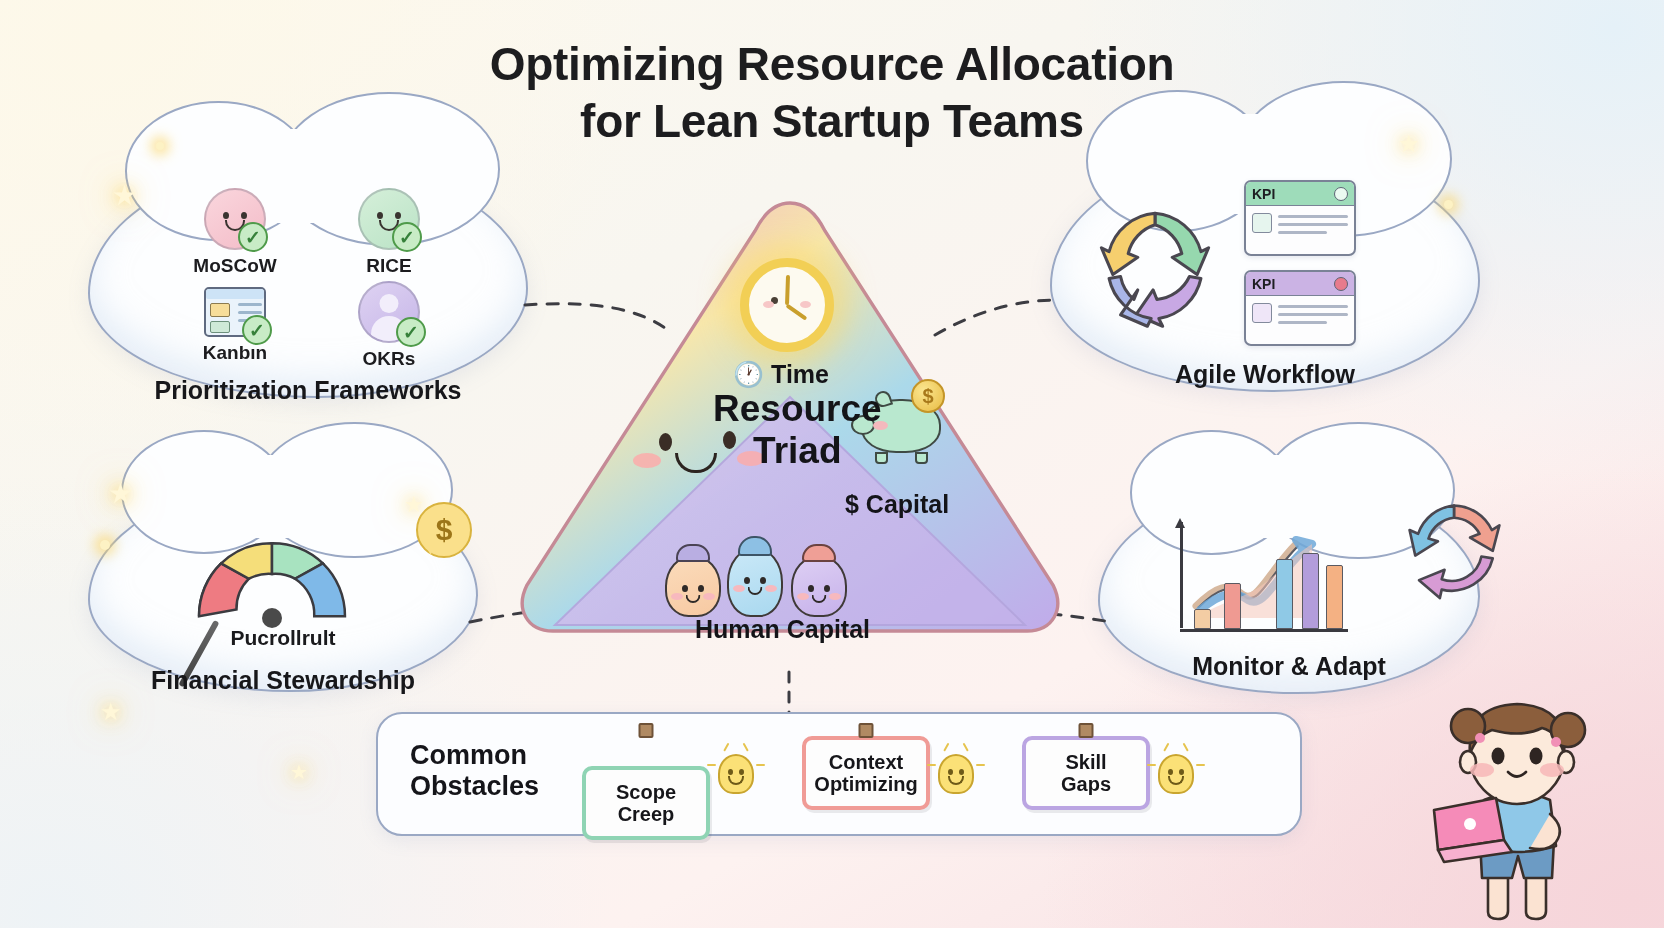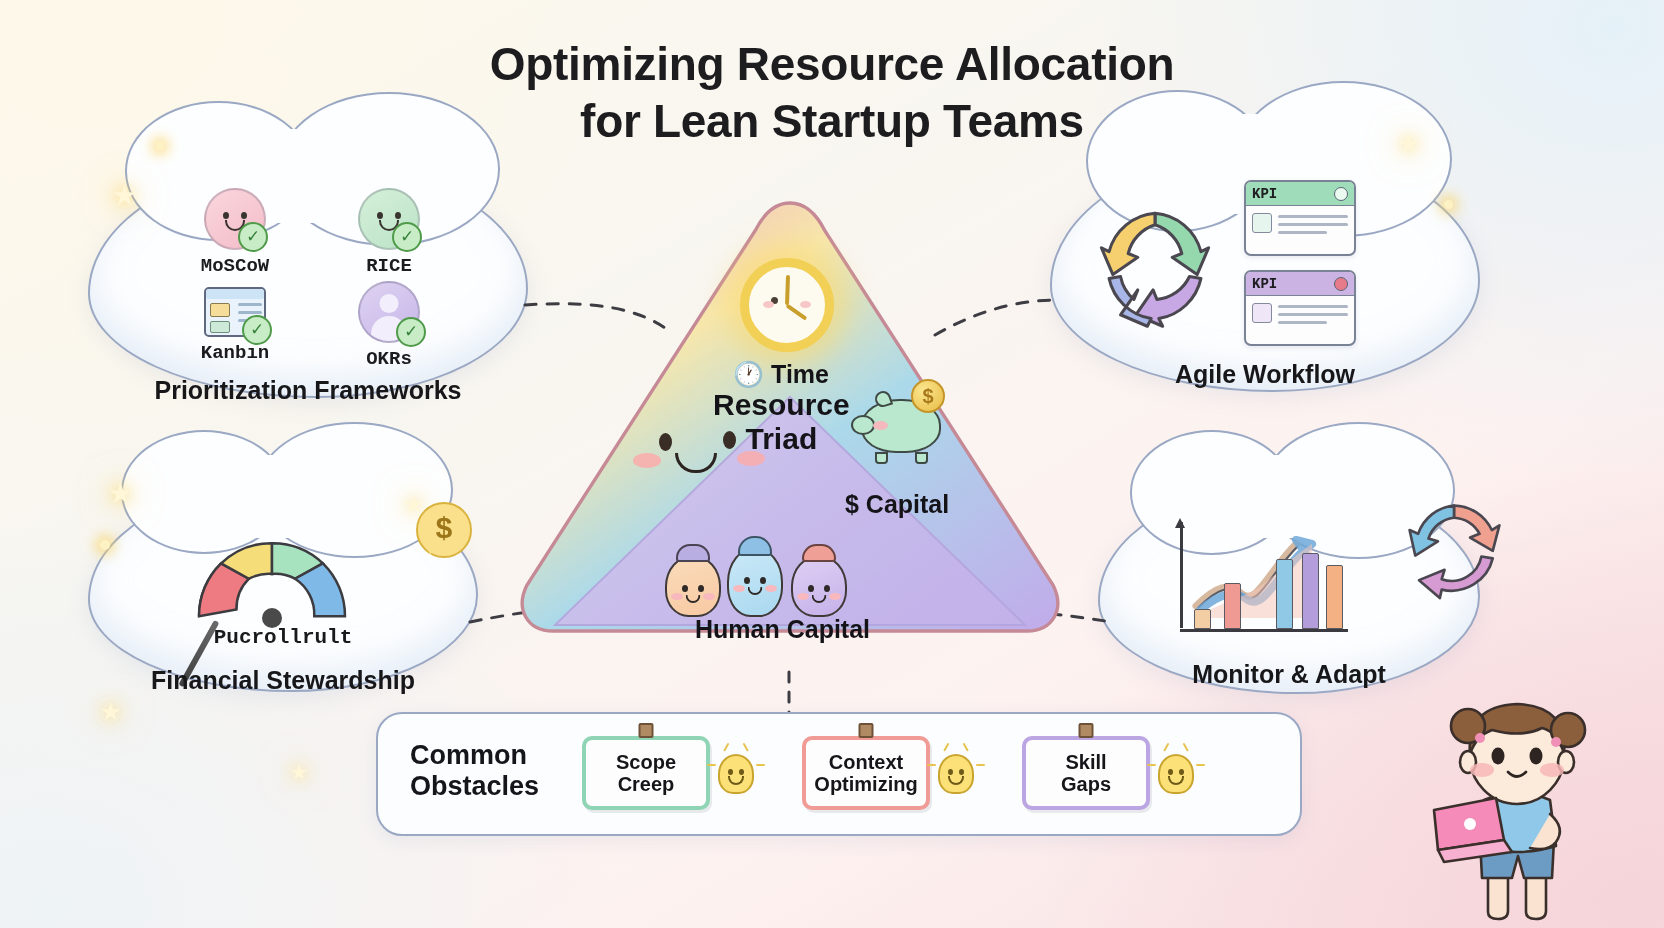--- a/index.html
+++ b/index.html
@@ -37,21 +37,21 @@
     content:""; position:absolute; background:#fdfeff;
     border:2.5px solid #9aa8c4; border-radius:50%;
   }
   .cloud::before { width:42%; height:58%; left:8%;  top:-26%; }
   .cloud::after  { width:50%; height:64%; right:6%; top:-30%; }
   .cloud-mask {
     position:absolute; background:#fdfeff;
     border-radius:40%;
     z-index:1;
   }
-  .cloud-inner { position:absolute; inset:0; z-index:3;font-family:Liberation Mono, monospace; }
+  .cloud-inner { position:absolute; inset:0; z-index:3; }
 
   .c-tl { left:88px;  top:160px; width:440px; height:238px; }
   .c-tr { left:1050px;top:150px; width:430px; height:242px; }
   .c-bl { left:88px;  top:482px; width:390px; height:210px; }
   .c-br { left:1098px;top:482px; width:382px; height:212px; }
 
   .c-tl .cloud-mask { left:14%; right:14%; top:-14%; height:40%; }
   .c-tr .cloud-mask { left:14%; right:14%; top:-16%; height:42%; }
   .c-bl .cloud-mask { left:14%; right:14%; top:-14%; height:40%; }
   .c-br .cloud-mask { left:14%; right:14%; top:-14%; height:40%; }
@@ -110,21 +110,21 @@
   .person-ico::after {
     content:""; position:absolute; left:50%; top:33px; transform:translateX(-50%);
     width:36px; height:26px; border-radius:18px 18px 0 0; background:#f2eefb;
   }
 
   
   .triad { position:absolute; left:505px; top:185px; width:570px; height:455px; z-index:6; }
   .triad-label {
     position:absolute; font-weight:bold; color:#141418; z-index:9; white-space:nowrap;
   }
-  .tl-main { left:208px; top:203px; font-size:30px; line-height:1.13; }
+  .tl-main { left:208px; top:203px; font-size:37px; line-height:1.13; }
   .tl-time { left:228px; top:175px; font-size:25px; }
   .tl-cap  { left:340px; top:305px; font-size:25px; }
   .tl-hum  { left:190px; top:430px; font-size:25px; }
 
   .clock {
     position:absolute; left:235px; top:73px; width:94px; height:94px;
     border-radius:50%; background:#fdfaf0;
     border:9px solid #f2cf55; box-shadow:0 0 26px 14px rgba(252,216,110,.55);
     z-index:8;
   }
@@ -461,21 +461,21 @@
 
     <svg class="cycle3" viewBox="0 0 110 110">
       <g stroke="#4a4750" stroke-width="2.8" stroke-linejoin="round">
         <path d="M55,10 A45,45 0 0 1 95,36 L103,31 L96,58 L72,44 L82,40 A32,32 0 0 0 55,23 Z" fill="#EFA08F"></path>
         <path d="M55,10 A45,45 0 0 0 17,40 L8,36 L14,63 L38,48 L28,45 A32,32 0 0 1 55,23 Z" fill="#7FC2E2"></path>
         <path d="M96,66 A45,45 0 0 1 42,99 L40,108 L18,89 L45,78 L42,88 A32,32 0 0 0 84,64 Z" fill="#D79BD4"></path>
       </g>
     </svg>
 
   </div>
-  <div class="cloud-label" style="top:176px;">Monitor &amp; Adapt</div>
+  <div class="cloud-label" style="top:168px;">Monitor &amp; Adapt</div>
 </div>
 
 <div class="triad">
   <svg width="570" height="455" style="position:absolute; left:0; top:0;">
     <defs>
       <linearGradient id="triGrad" x1="0%" y1="0%" x2="100%" y2="100%">
         <stop offset="0%" stop-color="#f3b8c4"></stop>
         <stop offset="22%" stop-color="#f6d9b8"></stop>
         <stop offset="42%" stop-color="#f7edb4"></stop>
         <stop offset="62%" stop-color="#b9e6cd"></stop>
@@ -564,21 +564,21 @@
 </div>
 
 <div class="obstacles">
   <div class="obs-title">
     <span>Common</span><br>
     <span>Obstacles</span>
   </div>
 
   <div class="sign" style="left:204px;">
     <div class="sign-post"></div>
-    <div class="sign-board" style="border-color:#8FD4B4;">
+    <div class="sign-board" style="border-color:#8FD4B4;margin-top:30px;">
       <span><span>Scope</span><br><span>Creep</span></span>
     </div>
   </div>
   <div class="bulb" style="left:340px;">
     <div class="bulb-smile"></div>
     <div class="ray" style="left:-13px; top:8px;"></div>
     <div class="ray" style="right:-13px; top:8px;"></div>
     <div class="ray" style="left:2px; top:-10px; transform:rotate(-60deg);"></div>
     <div class="ray" style="right:2px; top:-10px; transform:rotate(60deg);"></div>
   </div>

